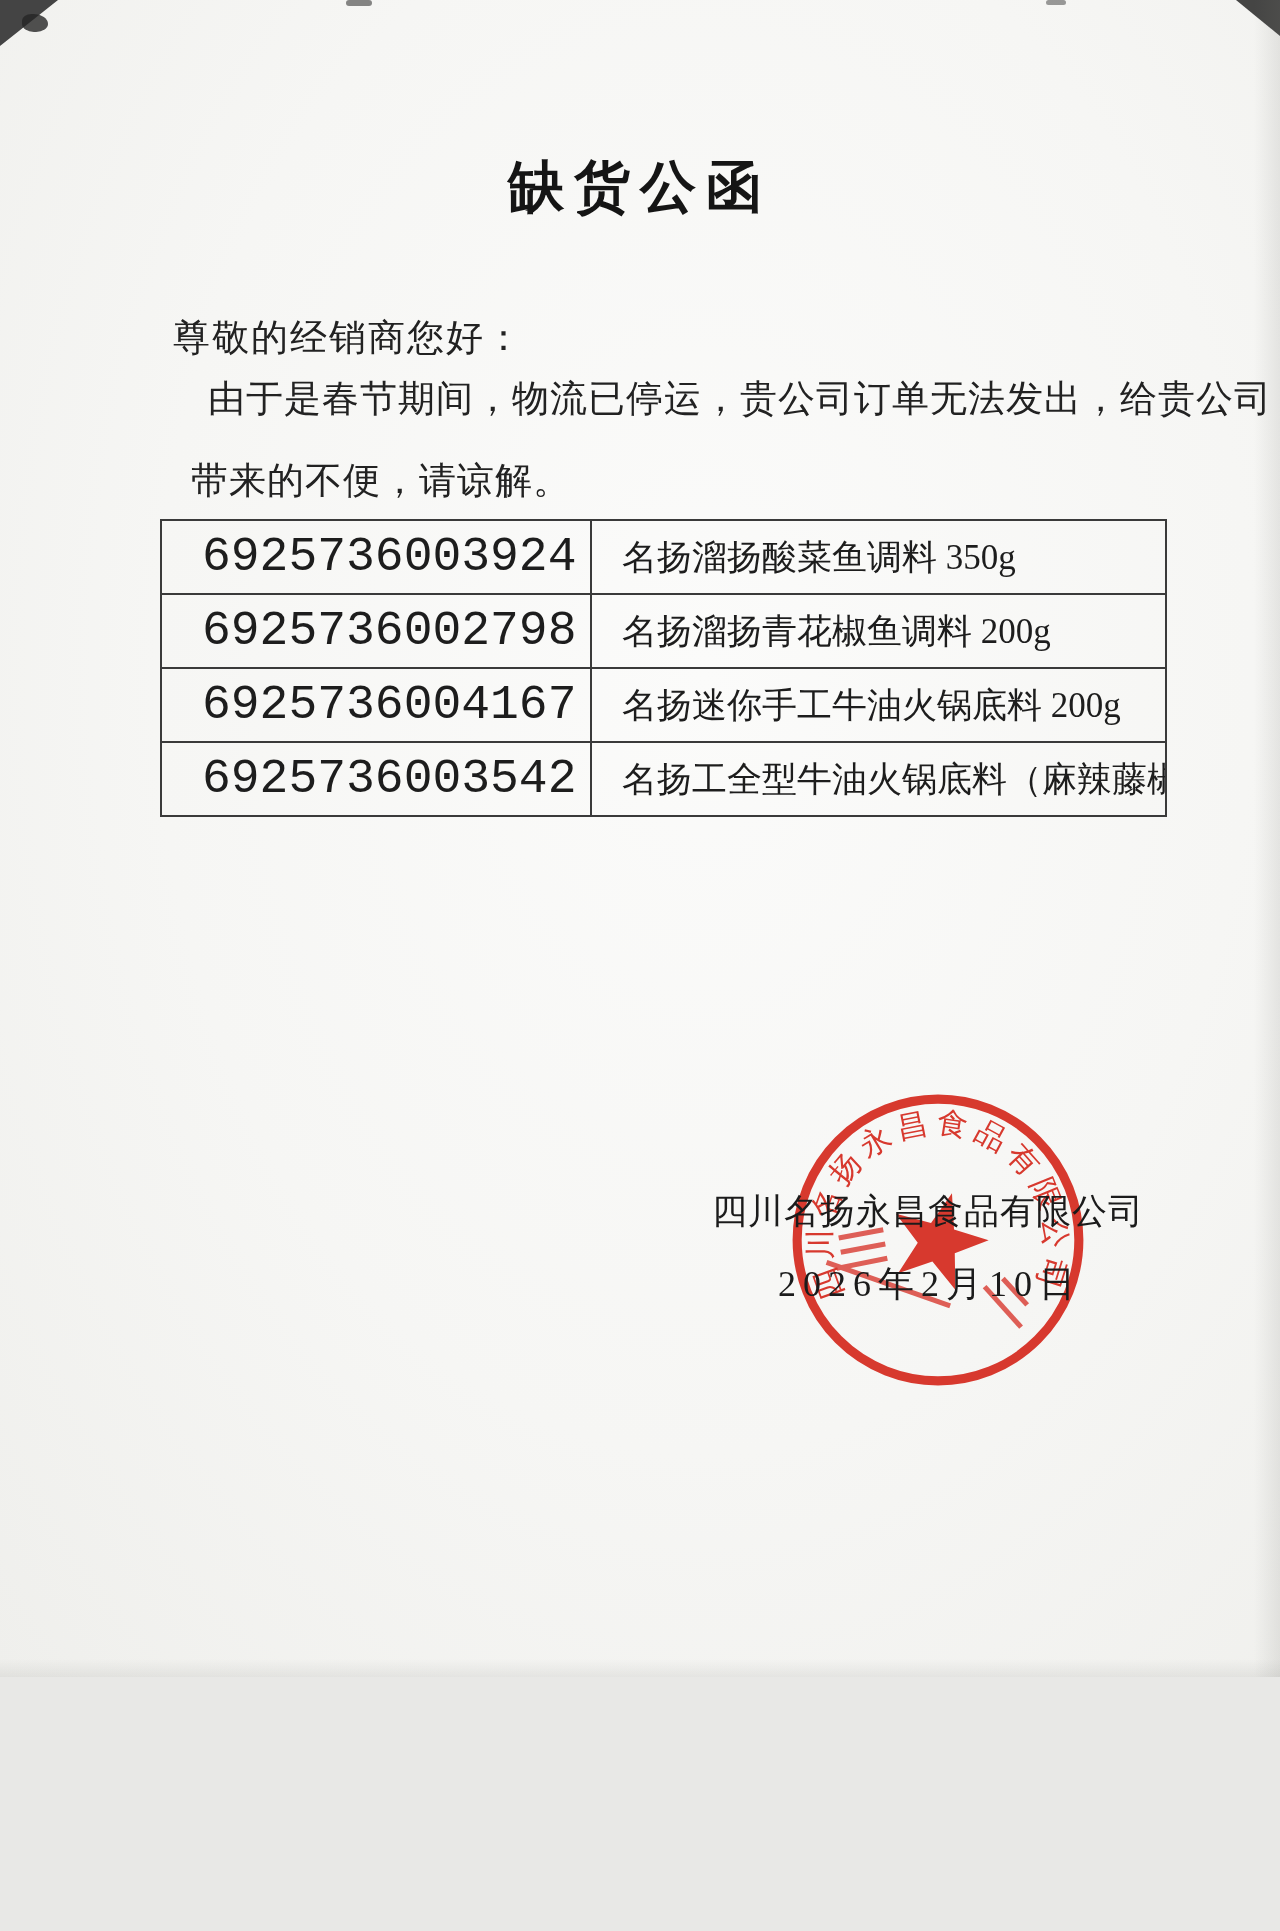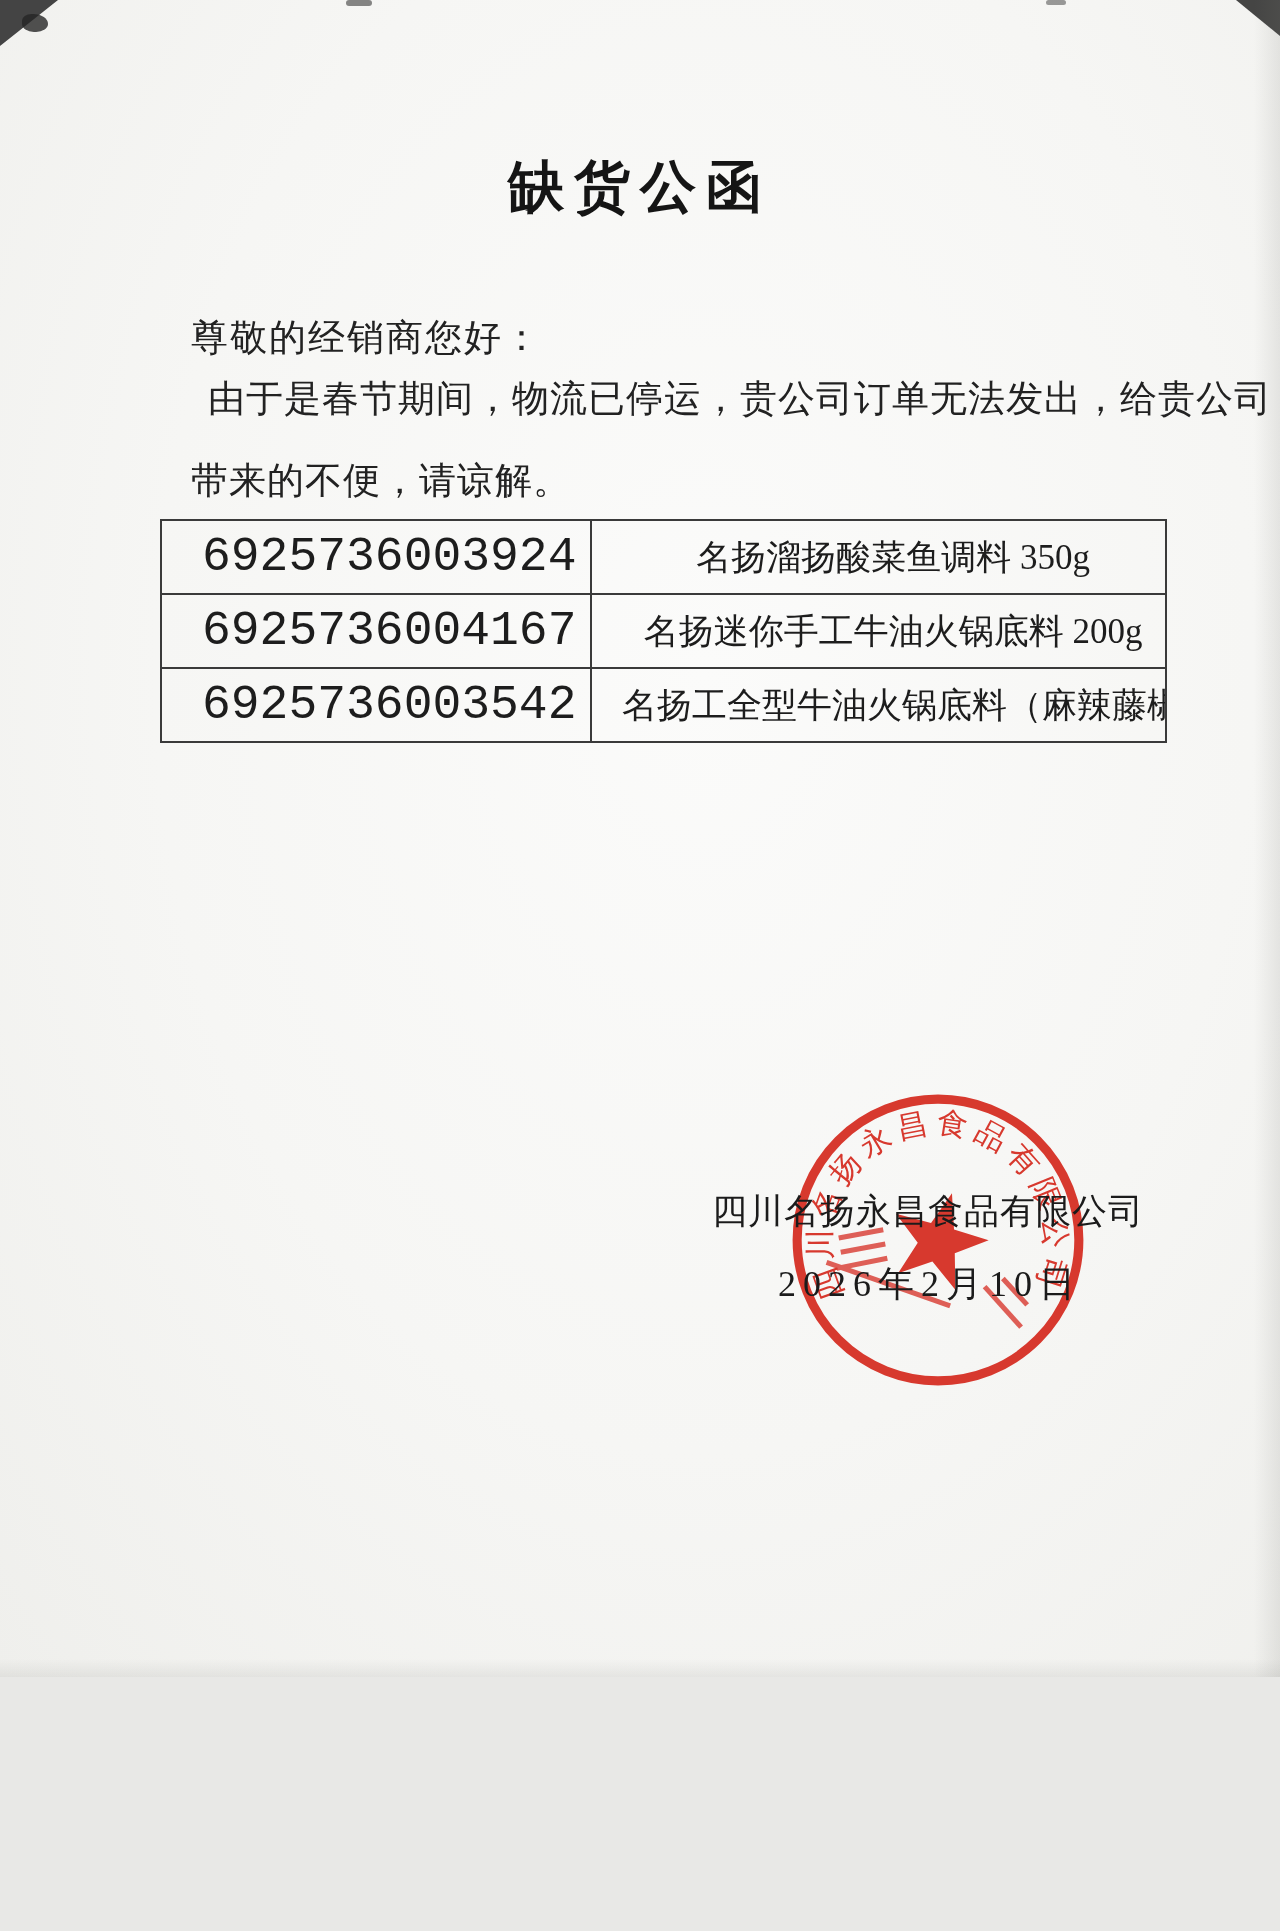--- a/index.html
+++ b/index.html
@@ -24,21 +24,21 @@
     background:linear-gradient(to left, rgba(120,120,115,.14), rgba(120,120,115,0));}
   .edge-bottom{position:absolute;left:0;bottom:0;width:100%;height:18px;
     background:linear-gradient(to top, rgba(120,120,115,.12), rgba(120,120,115,0));}
 
   .doc-title{
     position:absolute;left:0;top:150px;width:100%;
     text-align:center;font-size:56px;font-weight:bold;
     letter-spacing:10px;color:#151515;
   }
   .greeting{
-    position:absolute;left:191px;top:313px;
+    position:absolute;left:173px;top:313px;
     font-size:37px;letter-spacing:2px;color:#222;
   }
   .body-line1{
     position:absolute;left:208px;top:374px;
     font-size:37px;letter-spacing:1px;color:#222;white-space:nowrap;
   }
   .body-line2{
     position:absolute;left:173px;top:456px;
     font-size:37px;letter-spacing:1px;color:#222;white-space:nowrap;margin-left:18px;
   }
@@ -51,21 +51,21 @@
   }
   table.stock td, table.stock th{
     border:2px solid #3a3a3a;
     height:70px;vertical-align:middle;
     font-weight:normal;
     overflow:hidden;white-space:nowrap;
   }
   table.stock col.c1{width:430px;}
   table.stock th{text-align:center;letter-spacing:3px;}
   td.code{text-align:left;padding-left:40px;font-size:48px;font-family:Liberation Mono, monospace;}
-  td.pname{text-align:center;padding-left:30px;}
+  td.pname{text-align:left;padding-left:30px;}
 
   .sig-company{
     position:absolute;left:712px;top:1188px;
     font-size:35px;letter-spacing:1px;color:#1b1b1b;white-space:nowrap;
     z-index:3;
   }
   .sig-date{
     position:absolute;left:778px;top:1260px;
     font-size:36px;letter-spacing:7px;color:#1b1b1b;white-space:nowrap;
     z-index:3;
@@ -99,20 +99,24 @@
     <colgroup>
         <col class="c1">
         <col class="c2">
       </colgroup>
     <tbody>
     <tr>
       <td class="code">6925736003924</td>
       <td class="pname">名扬溜扬酸菜鱼调料 350g</td>
     </tr>
     <tr>
+      <td class="code">6925736002798</td>
+      <td class="pname">名扬溜扬青花椒鱼调料 200g</td>
+    </tr>
+    <tr>
       <td class="code">6925736004167</td>
       <td class="pname">名扬迷你手工牛油火锅底料 200g</td>
     </tr>
     <tr>
       <td class="code">6925736003542</td>
       <td class="pname">名扬工全型牛油火锅底料（麻辣藤椒）360g</td>
     </tr>
   </tbody>
     </table>
 

